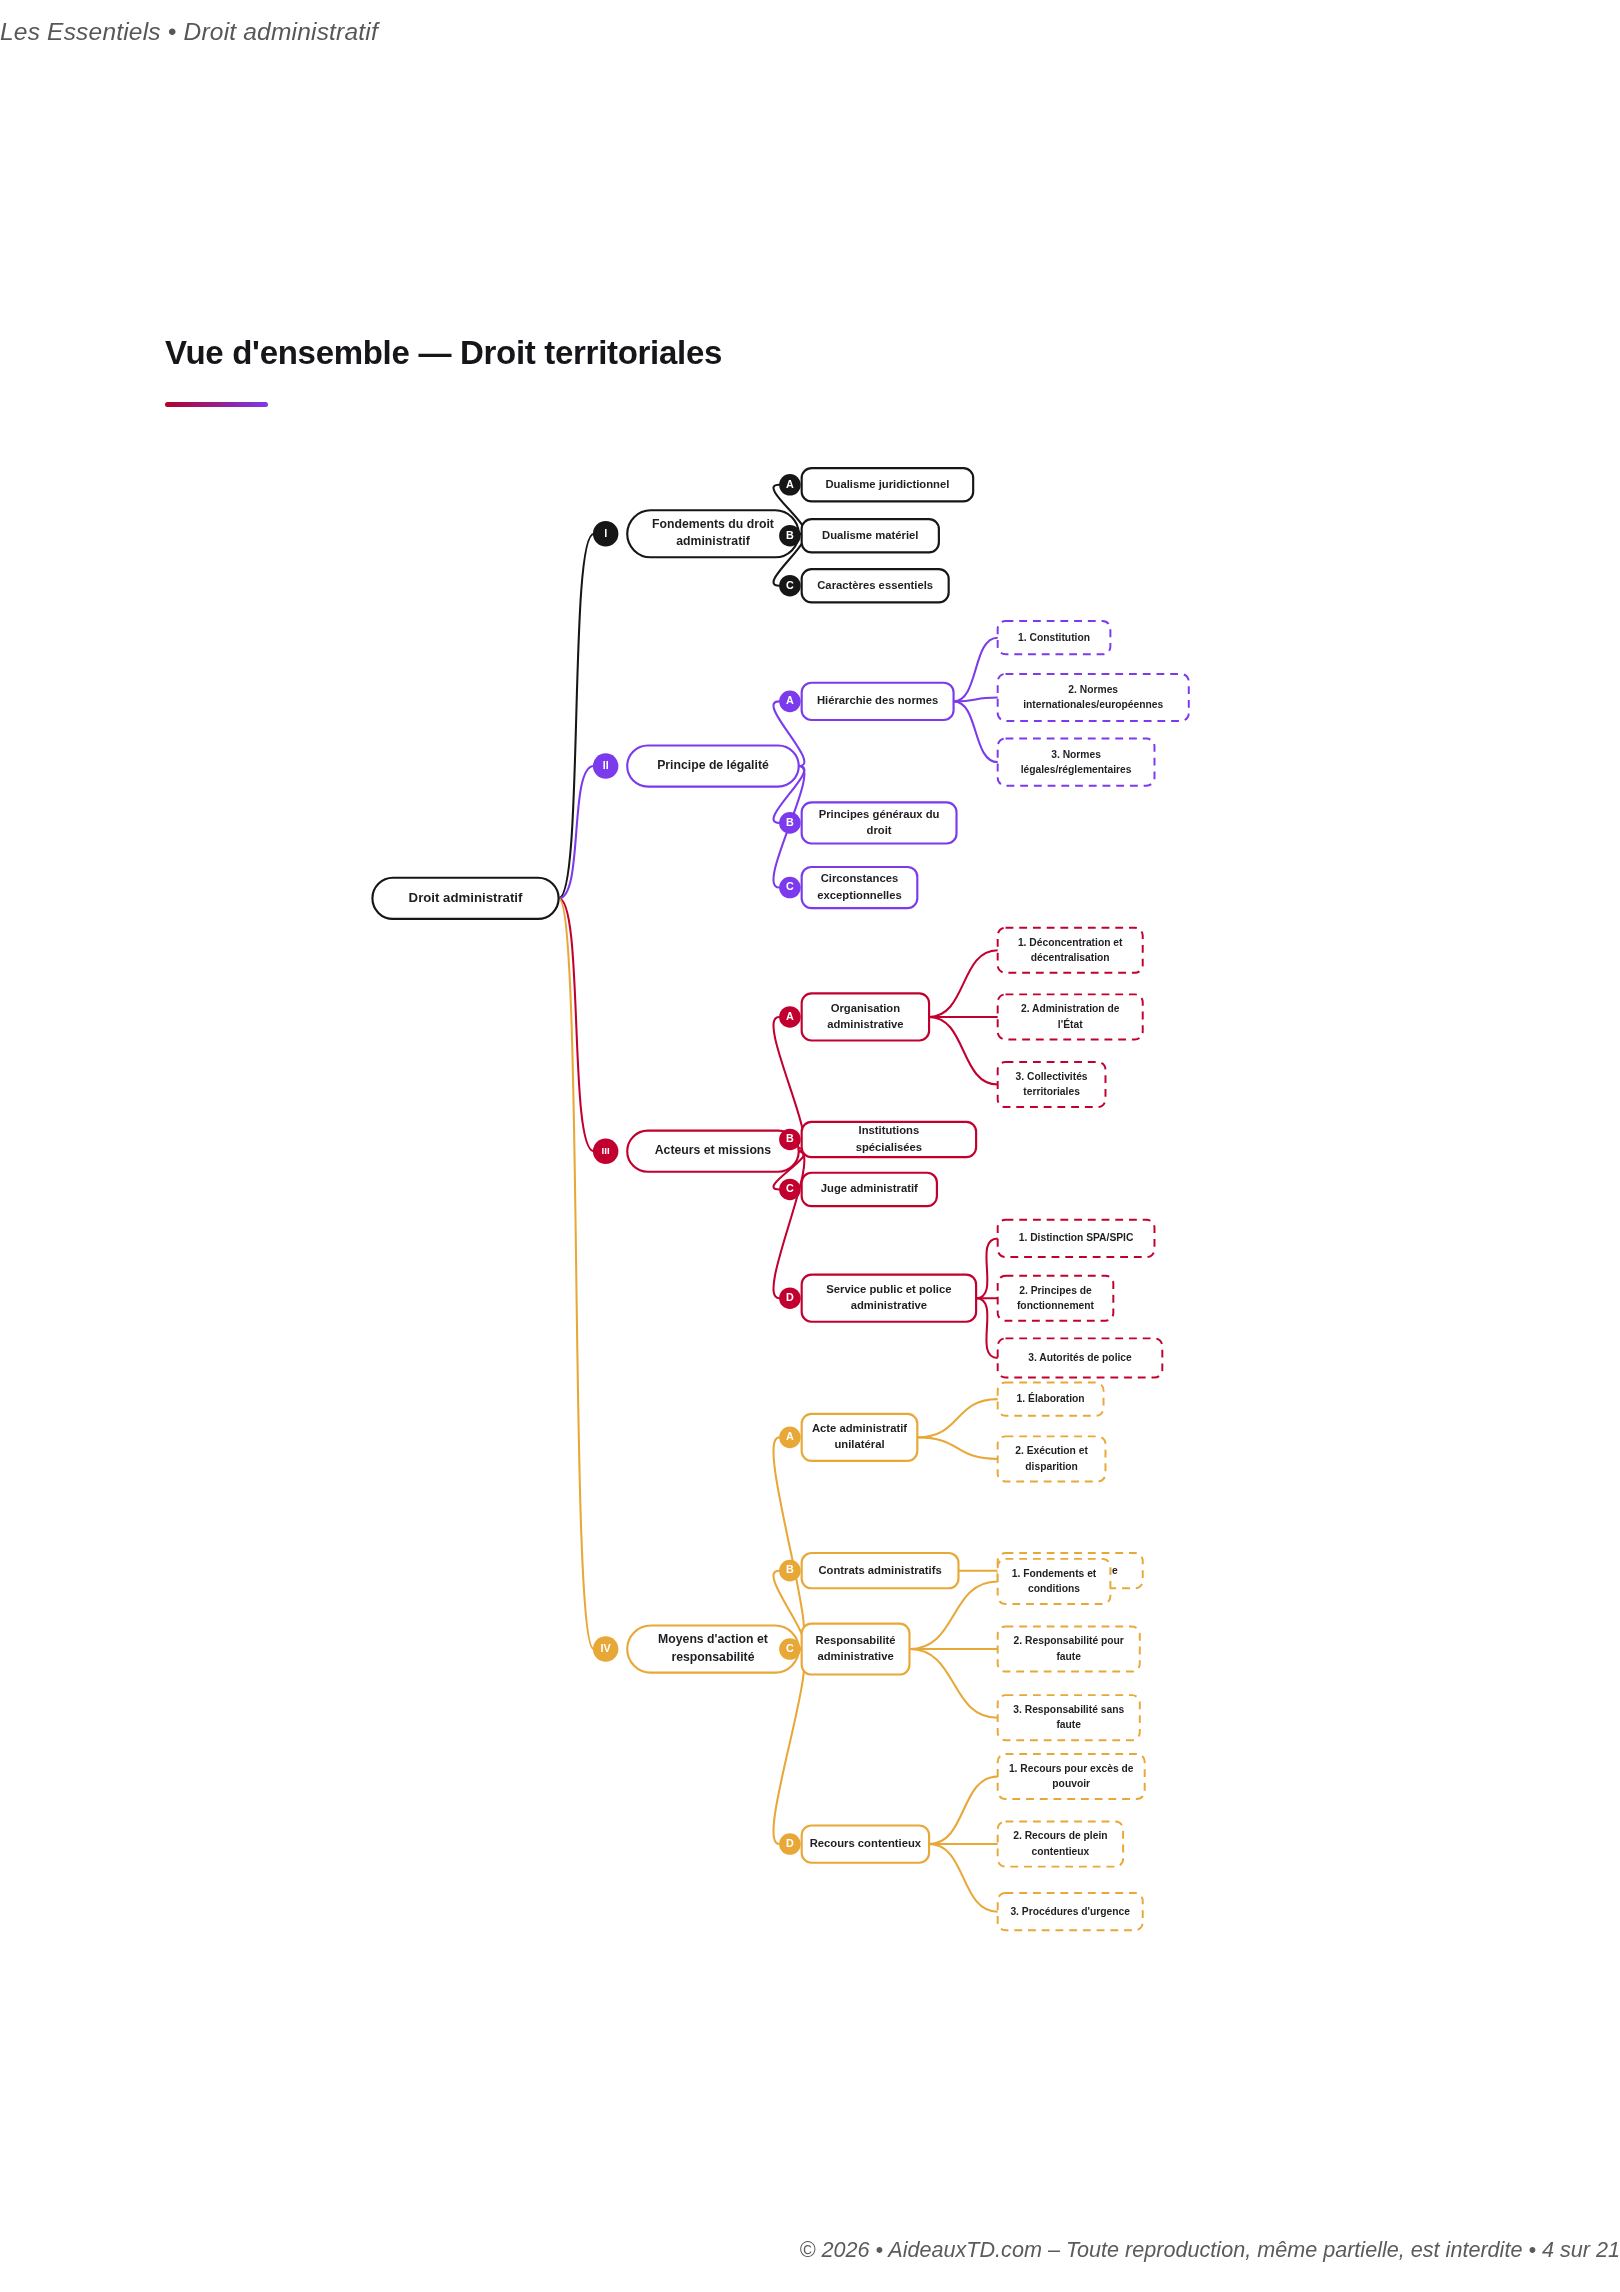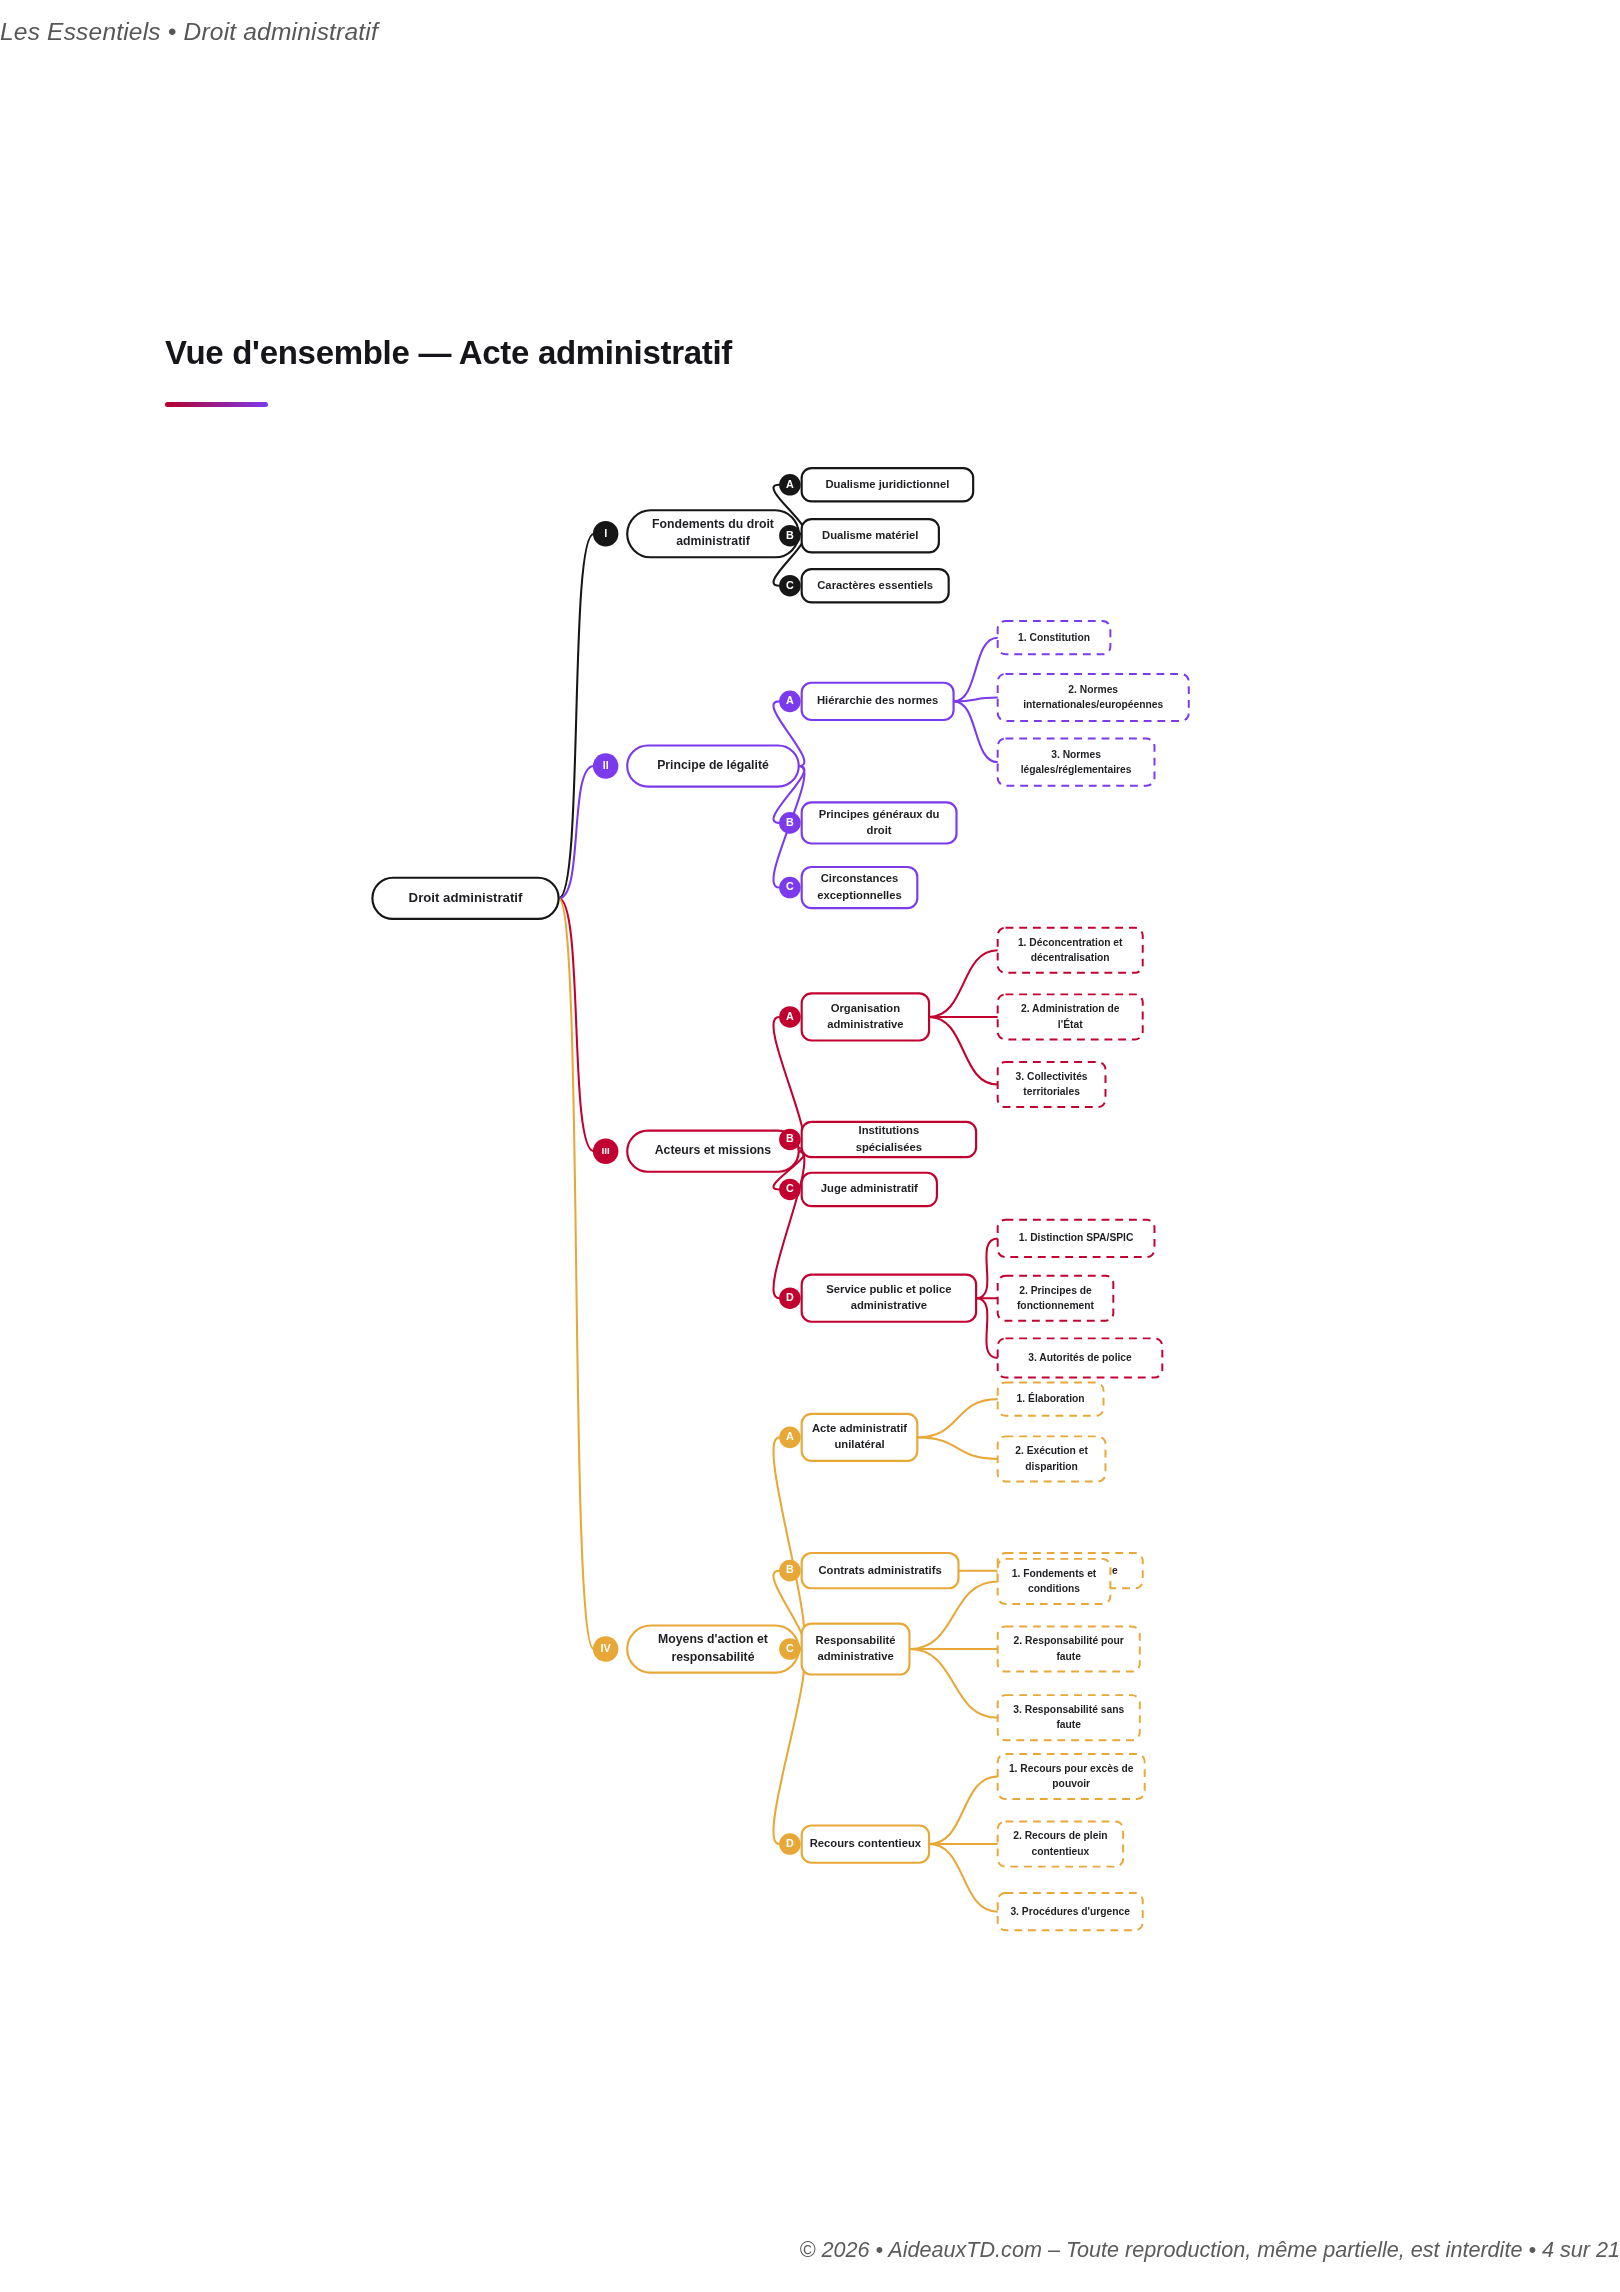--- a/index.html
+++ b/index.html
@@ -57,21 +57,21 @@
     font-style:italic; font-size:21.6px; color:#5b5b5b;
   }
 </style>
 </head>
 <body>
 
 <div class="page">
 
   <div class="running-head">Les Essentiels • Droit administratif</div>
 
-  <h1 class="page-title">Vue d'ensemble — Acte administratif</h1>
+  <h1 class="page-title">Vue d'ensemble — Droit territoriales</h1>
   <div class="title-rule"></div>
 
   <div class="map-wrap">
     <svg class="map" id="map-svg" width="1620" height="1529" viewBox="0 0 1653 1560">
         <g>
           <path d="M 570 487 C 596 487, 580 115, 606 115" fill="none" stroke="#161616" stroke-width="2.1" stroke-linecap="round"></path>
           <path d="M 815 115 C 841 115, 769 65, 795 65" fill="none" stroke="#161616" stroke-width="2.1" stroke-linecap="round"></path>
           <path d="M 815 115 C 841 115, 769 117, 795 117" fill="none" stroke="#161616" stroke-width="2.1" stroke-linecap="round"></path>
           <path d="M 815 115 C 841 115, 769 168, 795 168" fill="none" stroke="#161616" stroke-width="2.1" stroke-linecap="round"></path>
           <path d="M 570 487 C 596 487, 580 352, 606 352" fill="none" stroke="#7c3aed" stroke-width="2.1" stroke-linecap="round"></path>

